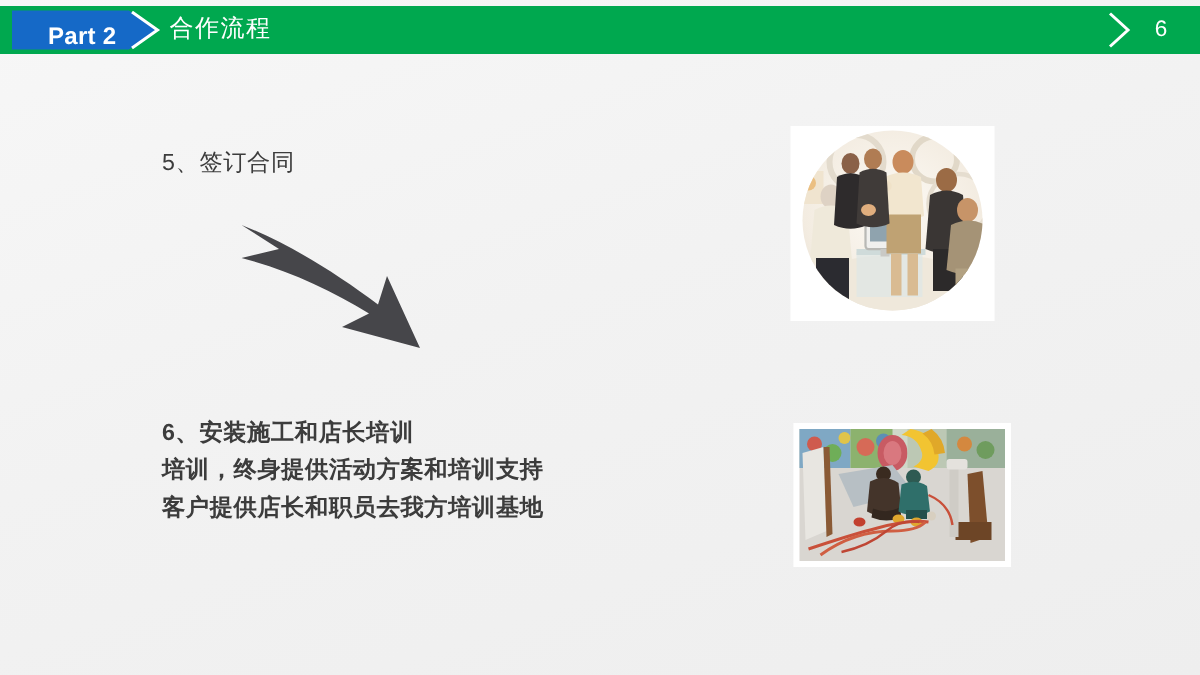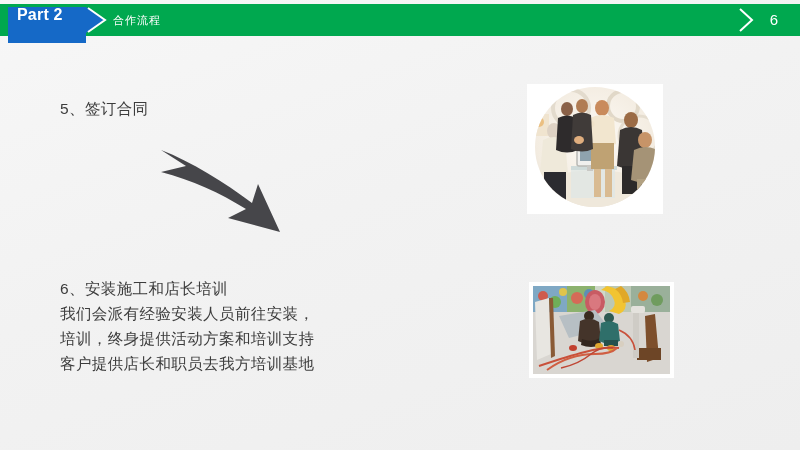--- a/index.html
+++ b/index.html
@@ -29,27 +29,27 @@
     top: 4px;
     width: 800px;
     height: 32px;
     background: #00a84f;
   }
 
   #part-badge {
     position: absolute;
     left: 8px;
     top: 7px;
-    height: 36px;
+    height: 26px;
     width: 78px;
     background: #1569c7;
     display: flex;
-    align-items: flex-start;
+    align-items: flex-end;
     justify-content: flex-start;
-    padding-left: 9px;
+    padding-left: 24px;
     box-sizing: border-box;
   }
   #part-badge-label {
     color: #ffffff;
     font-size: 16px;
     font-weight: bold;
     letter-spacing: 0.2px;
     line-height: 1;
     white-space: nowrap;
   }
@@ -68,21 +68,21 @@
     top: 7px;
     width: 21px;
     height: 26px;
   }
 
   #header-title {
     position: absolute;
     left: 113px;
     top: 9px;
     color: #ffffff;
-    font-size: 11px;
+    font-size: 16px;
     font-weight: normal;
     letter-spacing: 1px;
     line-height: 22px;
     white-space: nowrap;
   }
 
   #page-chevron {
     position: absolute;
     right: 46px;
     top: 8px;
@@ -101,23 +101,24 @@
   }
 
   
   .text-block {
     position: absolute;
     color: #3c3c3c;
     font-size: 15.5px;
     line-height: 25px;
     letter-spacing: 0.4px;
     white-space: nowrap;
+    margin-left: 48px;
   }
   #block-5 { left: 60px; top: 96px; }
-  #block-6 { left: 60px; top: 276px; }
+  #block-6 { left: 60px; top: 276px; font-weight: bold; }
   .text-line { display: block; }
 
   
   #flow-arrow {
     position: absolute;
     left: 158px;
     top: 146px;
     width: 145px;
     height: 100px;
   }
@@ -180,21 +181,20 @@
              L 122,86
              L 70,72
              L 88,63
              C 62,47 34,34 3,26
              L 28,20
              Z" fill="#46464a"></path>
   </svg>
 
   <div class="text-block" id="block-6">
     <span class="text-line">6、安装施工和店长培训</span>
-    <span class="text-line">我们会派有经验安装人员前往安装，</span>
     <span class="text-line">培训，终身提供活动方案和培训支持</span>
     <span class="text-line">客户提供店长和职员去我方培训基地</span>
   </div>
 
   <div class="photo-frame" id="photo-meeting">
     <div class="photo-inner">
       <svg viewBox="0 0 136 130" width="136" height="130">
         <defs>
           <clipPath id="circClip">
             <circle cx="68" cy="63" r="60"></circle>

